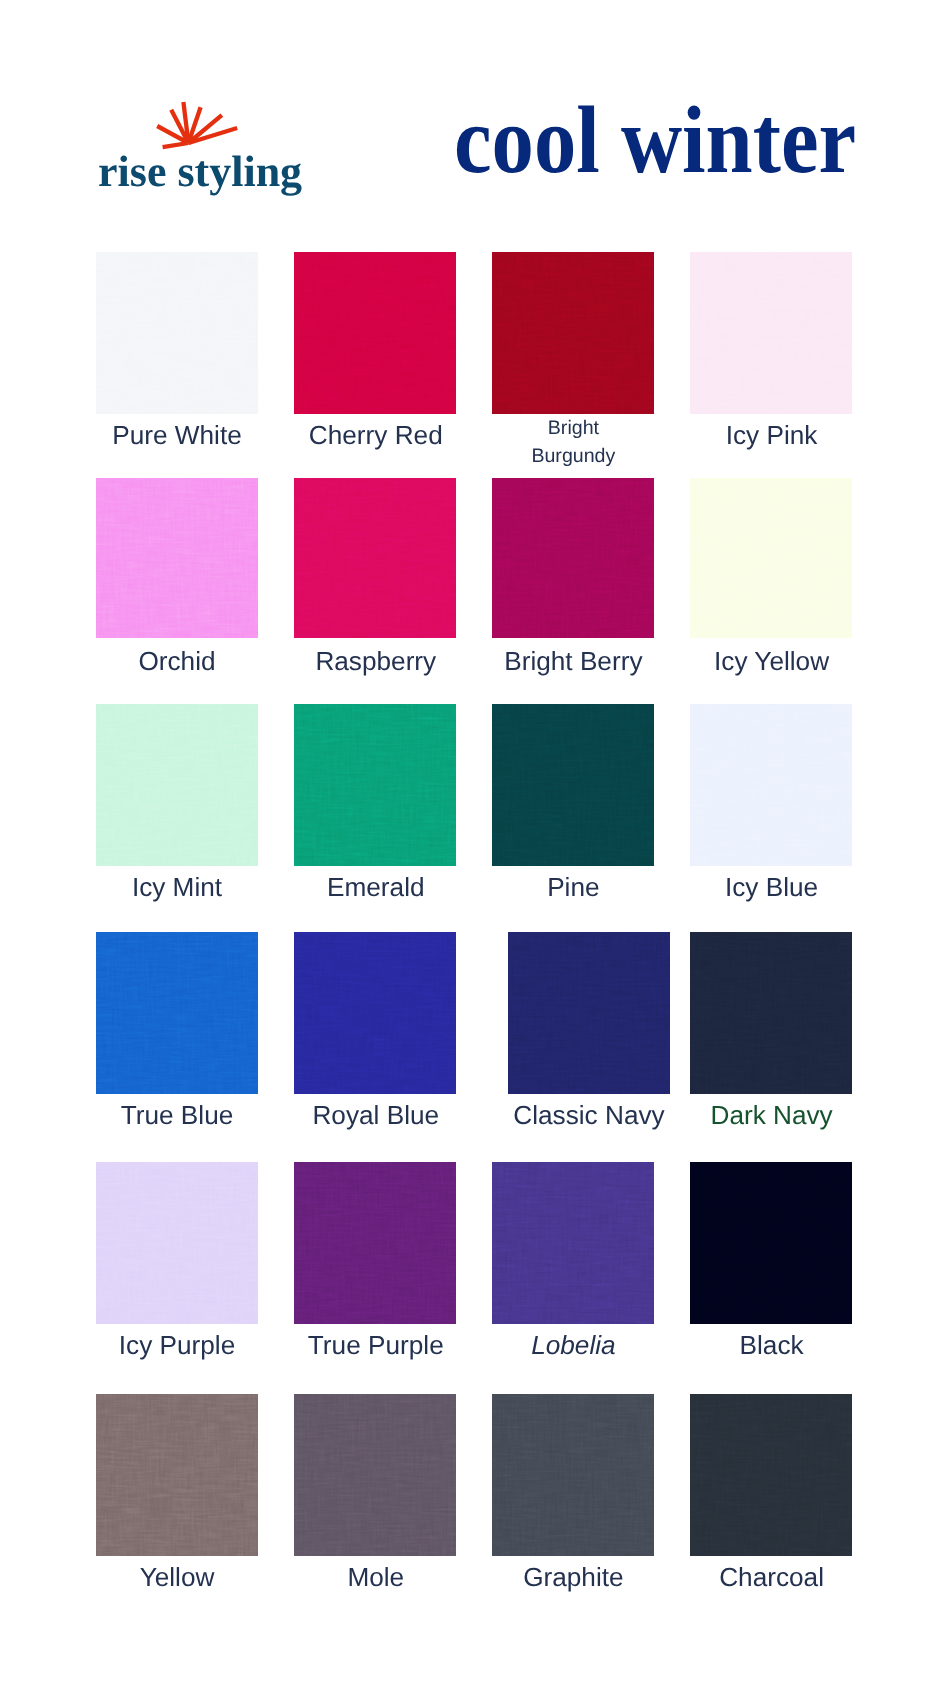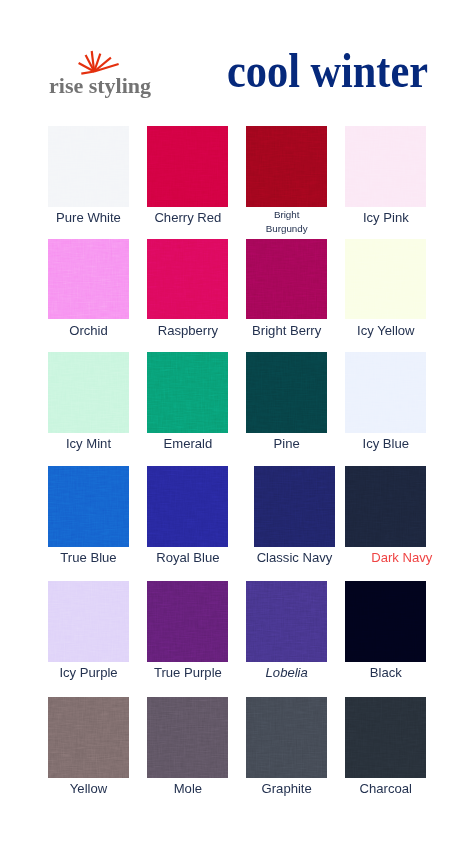--- a/index.html
+++ b/index.html
@@ -41,21 +41,21 @@
             <line x1="16.2" y1="23.5" x2="13.7" y2="3.0"></line>
             <line x1="16.2" y1="23.5" x2="22.3" y2="5.6"></line>
             <line x1="16.2" y1="23.5" x2="7.6" y2="6.9"></line>
             <line x1="16.2" y1="23.5" x2="32.9" y2="9.6"></line>
             <line x1="16.2" y1="23.5" x2="0.6" y2="15.0"></line>
             <line x1="16.2" y1="23.5" x2="40.6" y2="16.0"></line>
             <line x1="16.2" y1="23.5" x2="3.3" y2="25.6"></line>
           </g>
         </svg>
       </div>
-      <div class="brand-word" style="color: #737373; text-align: center;">rise styling</div>
+      <div class="brand-word" style="color: #0c4a6e; text-align: center;">rise styling</div>
     </div>
     <div class="season" style="color: rgb(6, 41, 124);">cool winter</div>
   </div>
 
   <div class="grid">
       <div class="row" style="top: 126.2px;">
         <div class="cell" style="left: 0px;">
           <div class="swatch" style="background: rgb(243, 245, 248);">
             <div class="tex"><svg width="81" height="81" viewBox="0 0 81 81" preserveAspectRatio="none">
                 <filter id="lin0_0h" x="0" y="0" width="100%" height="100%">
@@ -324,21 +324,21 @@
                   <feColorMatrix in="n" type="saturate" values="0"></feColorMatrix>
                 </filter>
                 <filter id="lin3_3v" x="0" y="0" width="100%" height="100%">
                   <feTurbulence type="fractalNoise" baseFrequency="0.85 0.08" numOctaves="3" seed="26" result="n"></feTurbulence>
                   <feColorMatrix in="n" type="saturate" values="0"></feColorMatrix>
                 </filter>
                 <rect width="81" height="81" filter="url(#lin3_3h)"></rect>
                 <rect width="81" height="81" filter="url(#lin3_3v)" opacity="0.6"></rect>
               </svg></div>
           </div>
-          <div class="label" style="color: #ef4444; text-align: right;">Dark Navy</div>
+          <div class="label" style="color: #14532d;">Dark Navy</div>
         </div>
       </div>
       <div class="row" style="top: 581.1px;">
         <div class="cell" style="left: 0px;">
           <div class="swatch" style="background: rgb(222, 209, 249);">
             <div class="tex"><svg width="81" height="81" viewBox="0 0 81 81" preserveAspectRatio="none">
                 <filter id="lin4_0h" x="0" y="0" width="100%" height="100%">
                   <feTurbulence type="fractalNoise" baseFrequency="0.08 0.85" numOctaves="3" seed="19" result="n"></feTurbulence>
                   <feColorMatrix in="n" type="saturate" values="0"></feColorMatrix>
                 </filter>

